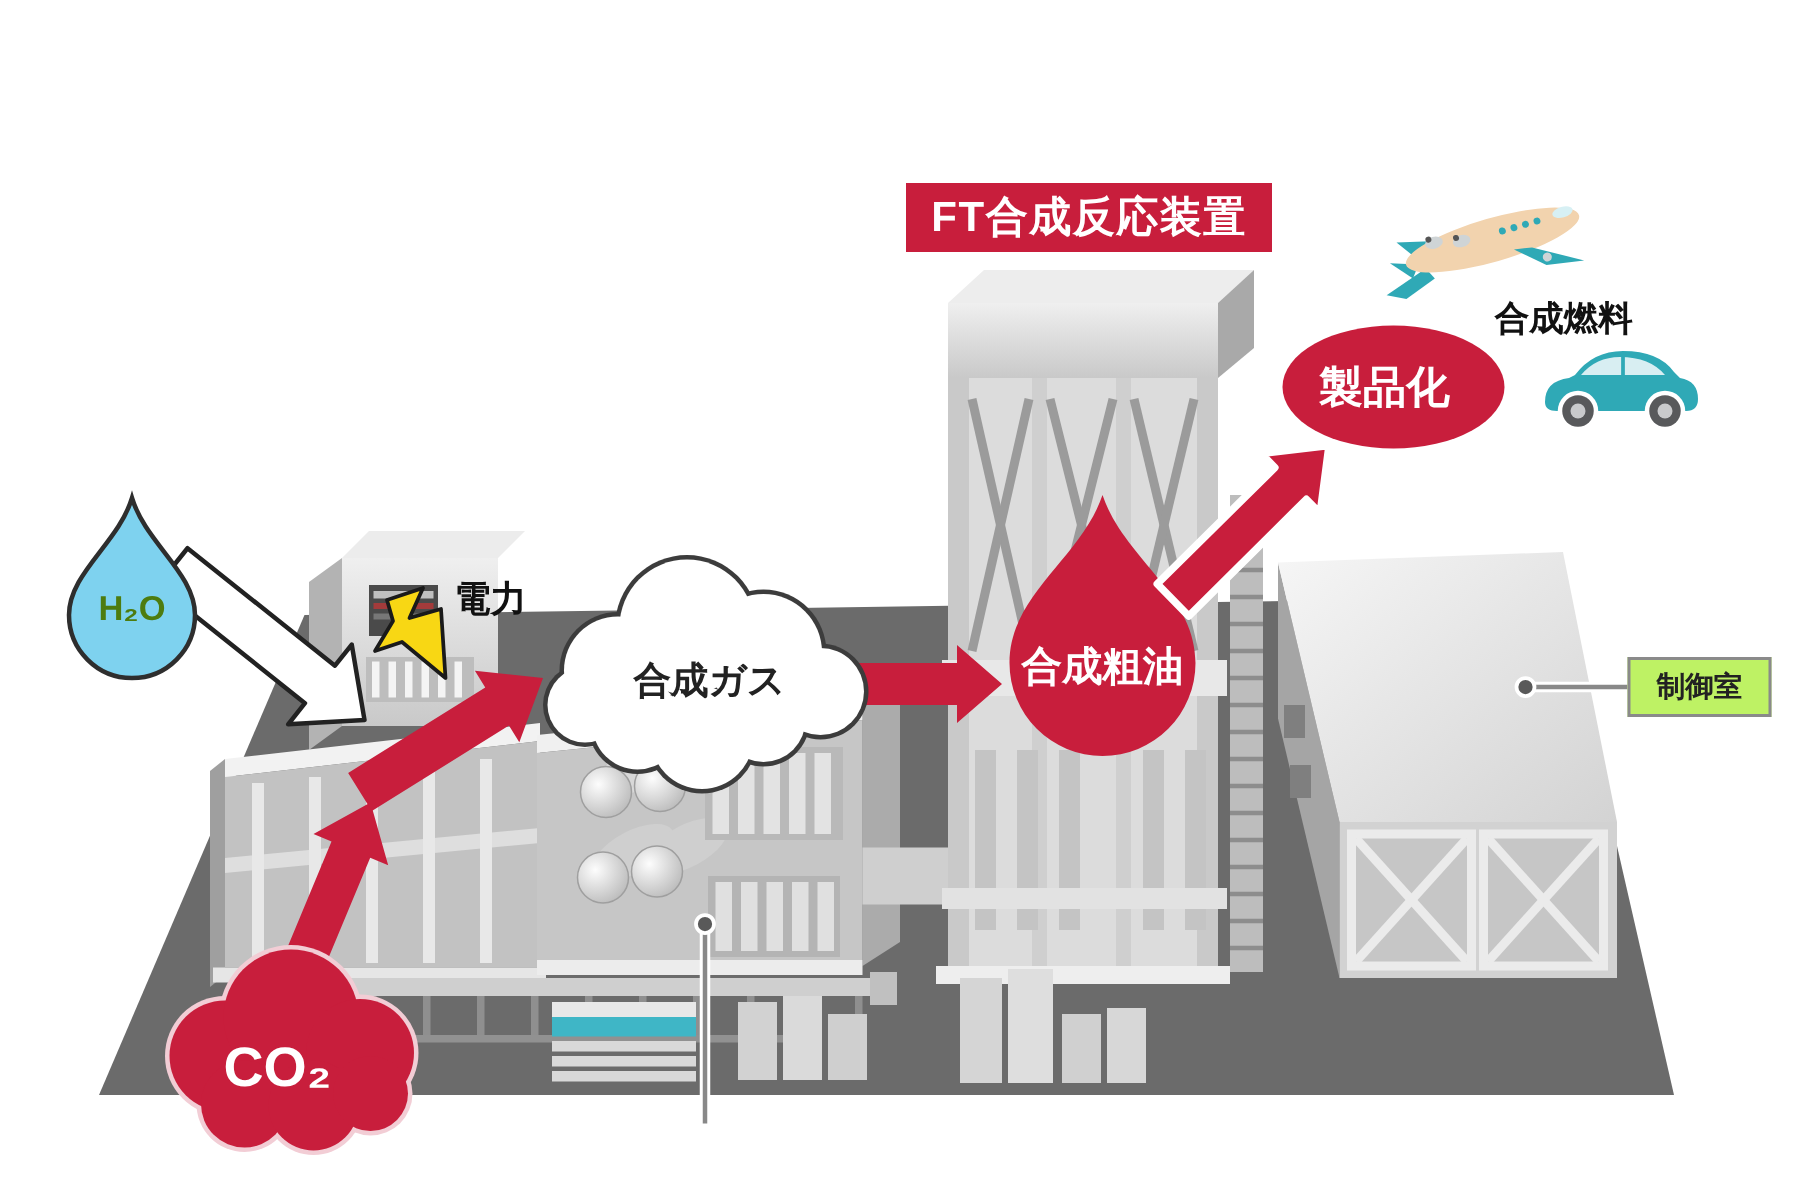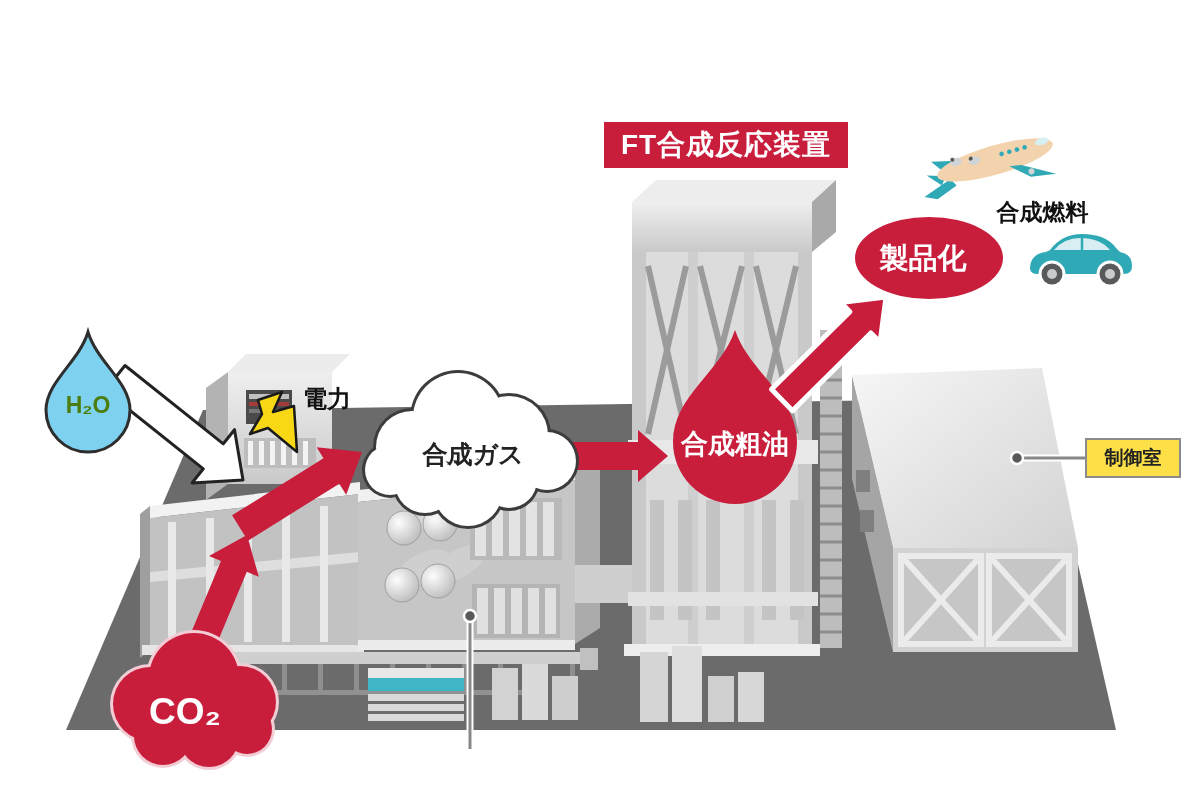--- a/index.html
+++ b/index.html
@@ -19,21 +19,21 @@
   .overlay{position:absolute;display:flex;align-items:center;justify-content:center;
     text-align:left;box-sizing:border-box;}
   .unit-label{
     background:var(--accent-red);color:#fff;font-weight:bold;font-size:28px;
     letter-spacing:1px;line-height:1;
   }
   .plain-label{font-weight:bold;color:#111;}
   .cloud-text{font-weight:bold;color:#222;font-size:25px;line-height:1.2;flex-direction:column;}
   .white-text{color:#fff;font-weight:bold;}
   .callout-box{
-    background:#fde047;border:2px solid #8a8a8a;color:#222;font-weight:bold;font-size:19px;
+    background:#bef264;border:2px solid #8a8a8a;color:#222;font-weight:bold;font-size:19px;
   }
   .red-fill{fill:var(--accent-red);}
   .teal-fill{fill:var(--vehicle-teal);}
   .cream-fill{fill:var(--plane-cream);}
 </style>
 </head>
 <body>
 
 <div class="stage">
 

